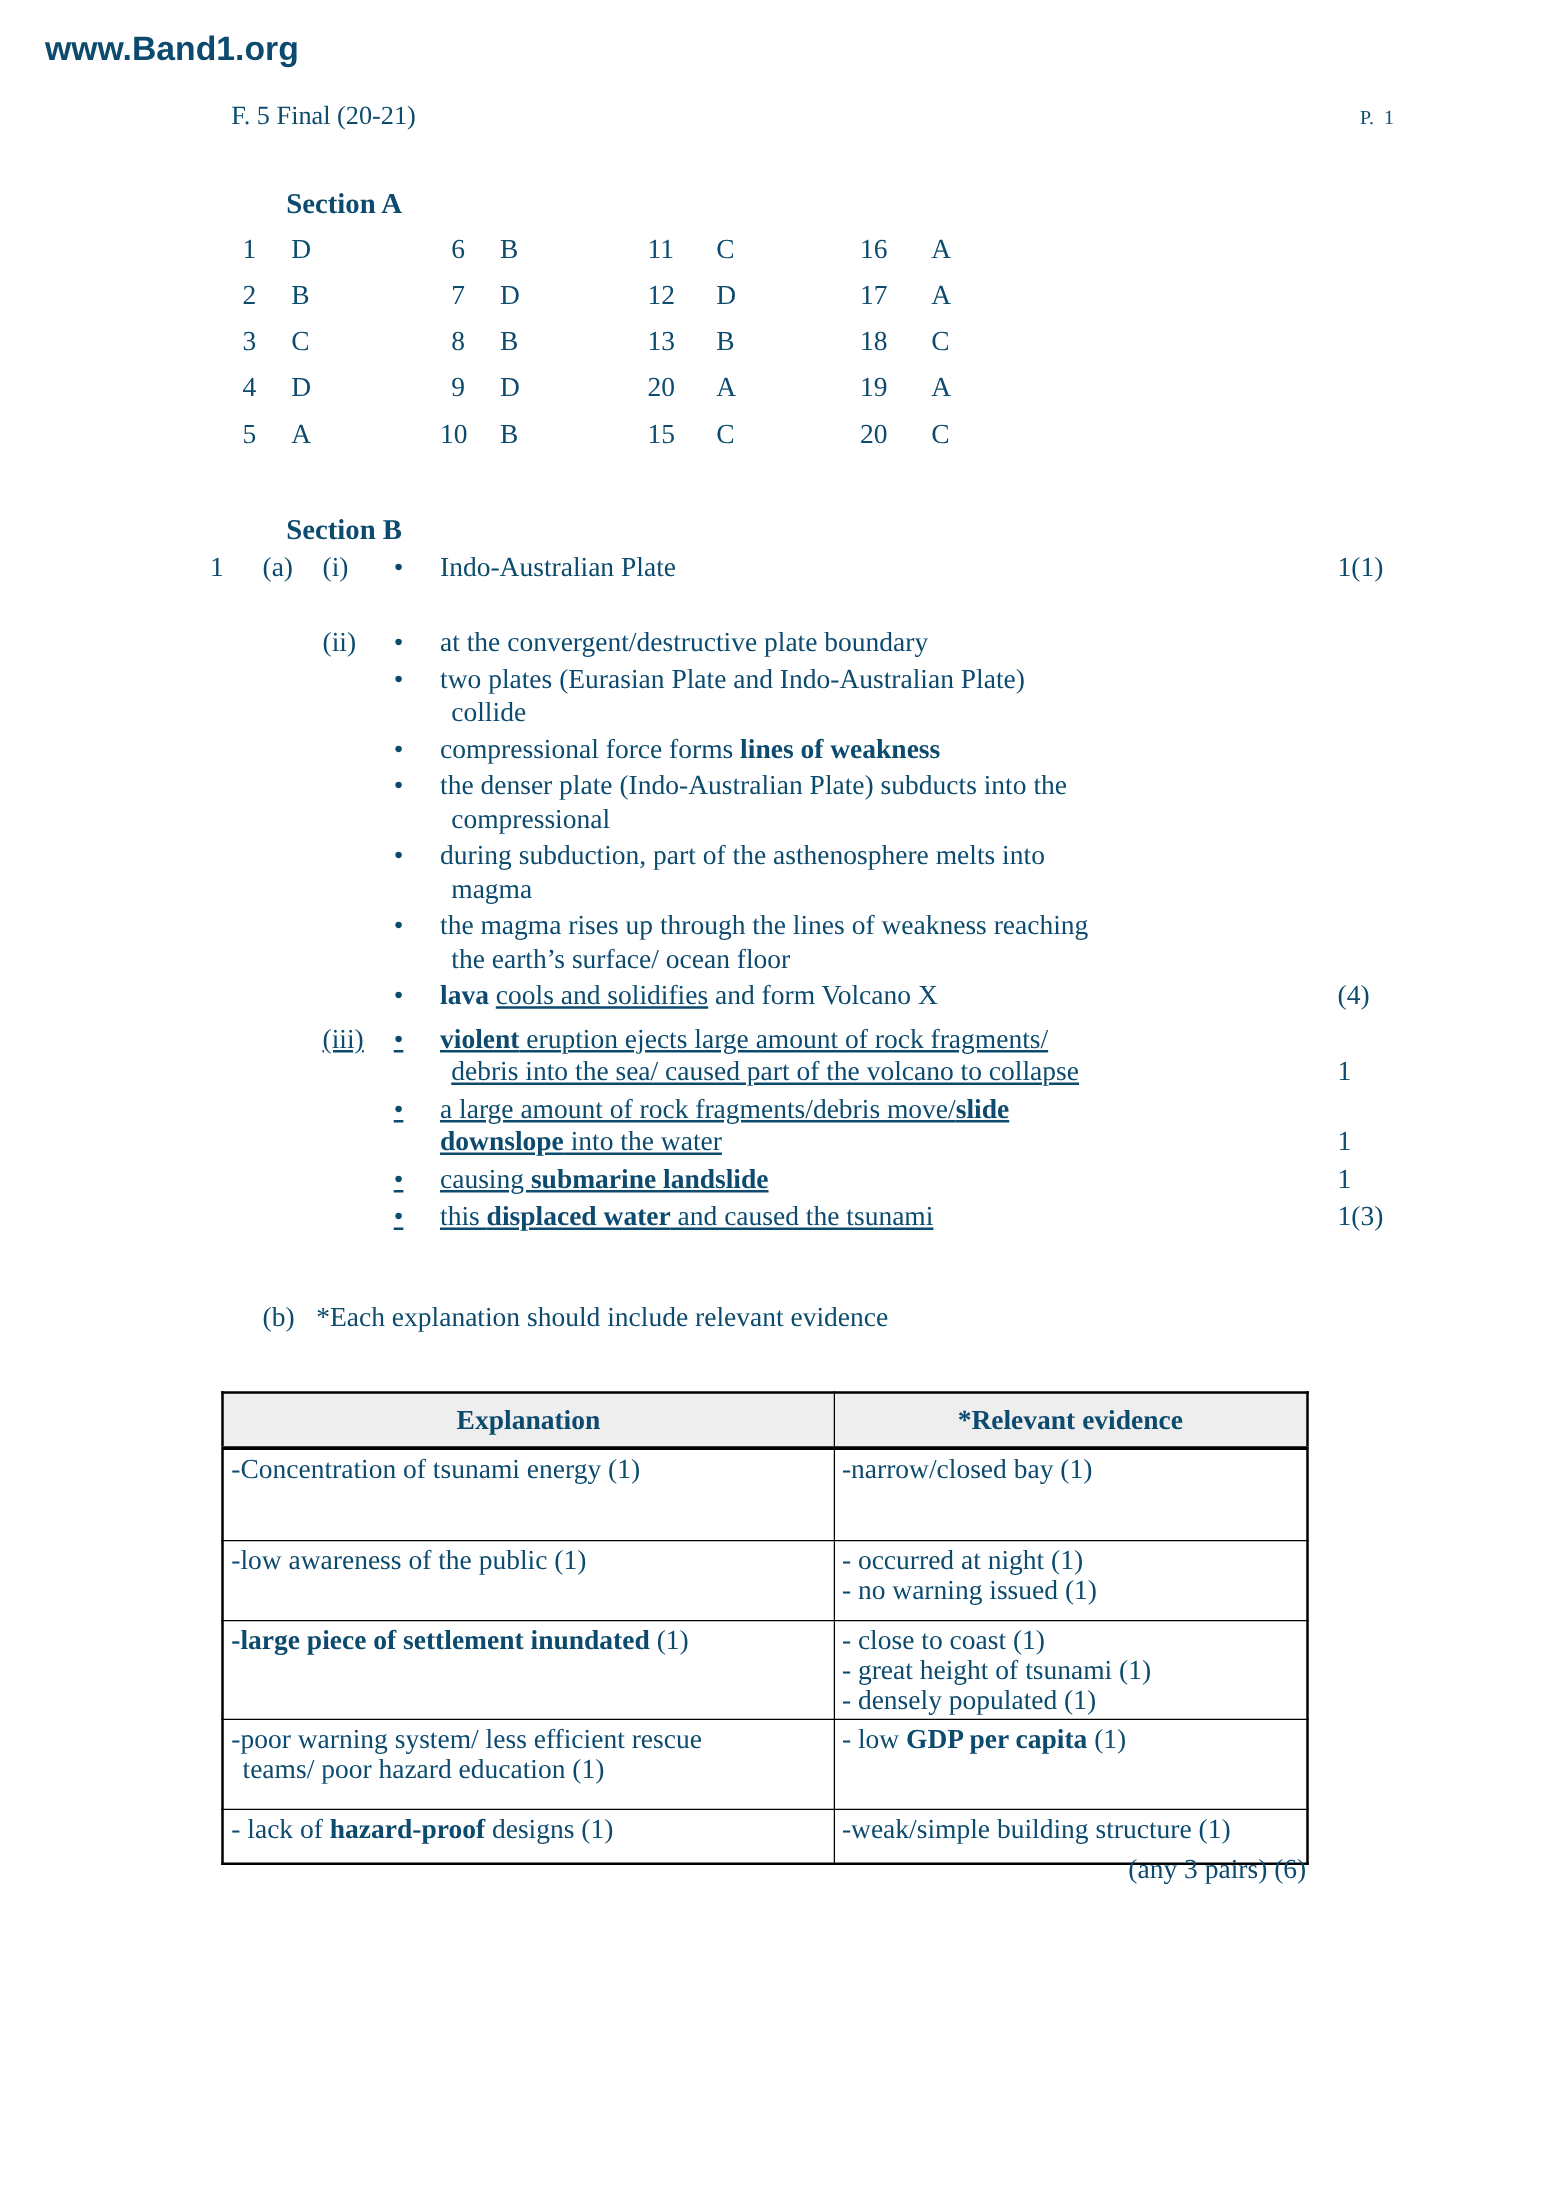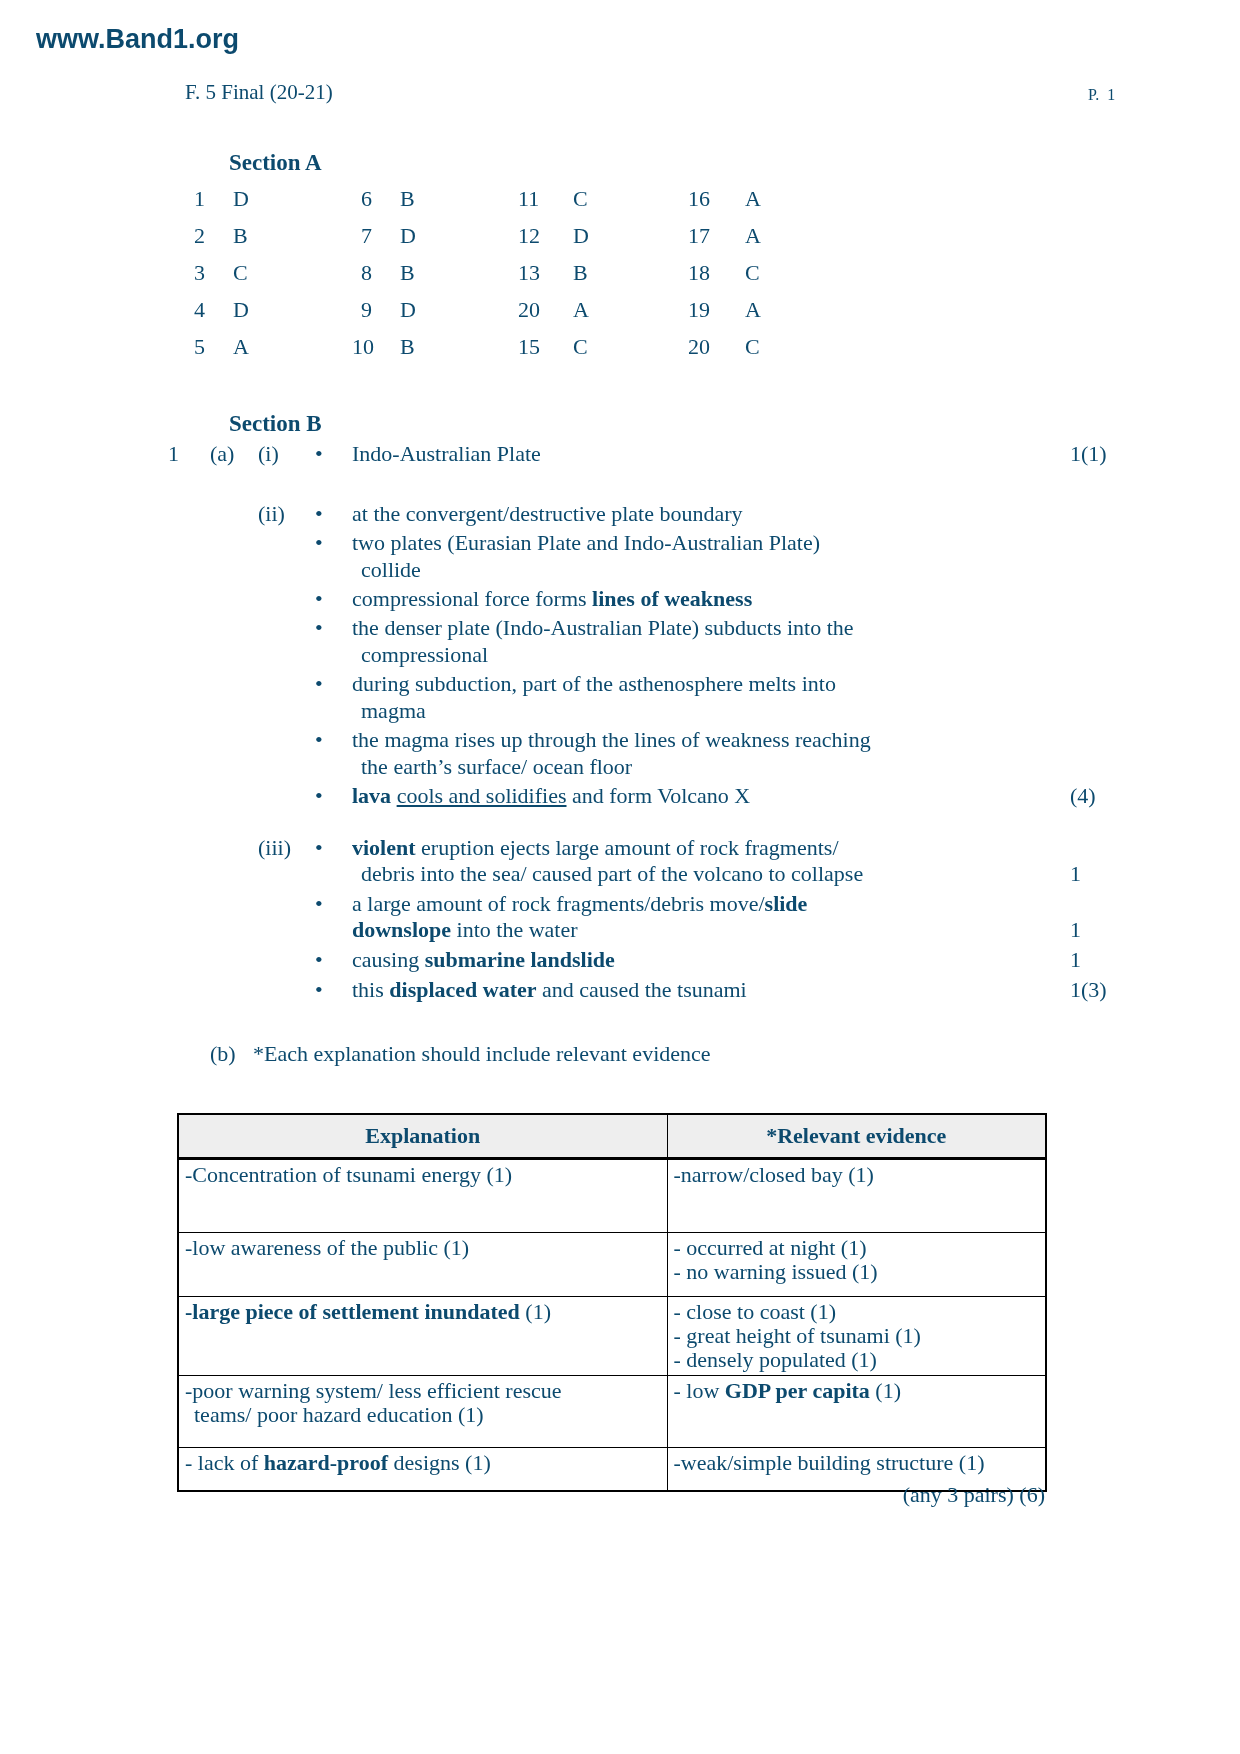--- a/index.html
+++ b/index.html
@@ -18,21 +18,21 @@
       grid-auto-rows:37px;font-size:22px;}
   .mc span:nth-child(8n+1),.mc span:nth-child(8n+3),
   .mc span:nth-child(8n+5),.mc span:nth-child(8n+7){text-align:right;}
   .mc span:nth-child(8n+2){padding-left:28px;}
   .mc span:nth-child(8n+4){padding-left:28px;}
   .mc span:nth-child(8n+6){padding-left:35px;}
   .mc span:nth-child(8n+8){padding-left:37px;}
   .part{position:absolute;left:0;width:1240px;font-size:22px;line-height:27px;}
   .part-i{top:440px;}
   .part-ii{top:500px;}
-  .part-iii{top:835px;line-height:26px;}
+  .part-iii{top:818px;line-height:26px;text-decoration:underline;}
   .part-ii .srow{margin-bottom:2px;}
   .part-iii .srow{margin-bottom:4px;}
   .srow{position:relative;display:flex;align-items:flex-start;padding-left:168px;}
   .cq{width:42px;flex:none;}
   .ca{width:48px;flex:none;}
   .cp{width:57px;flex:none;}
   .cb{width:37px;flex:none;}
   .ctext{width:590px;flex:none;}
   .ln{white-space:nowrap;}
   .ln.ind{padding-left:9px;}

